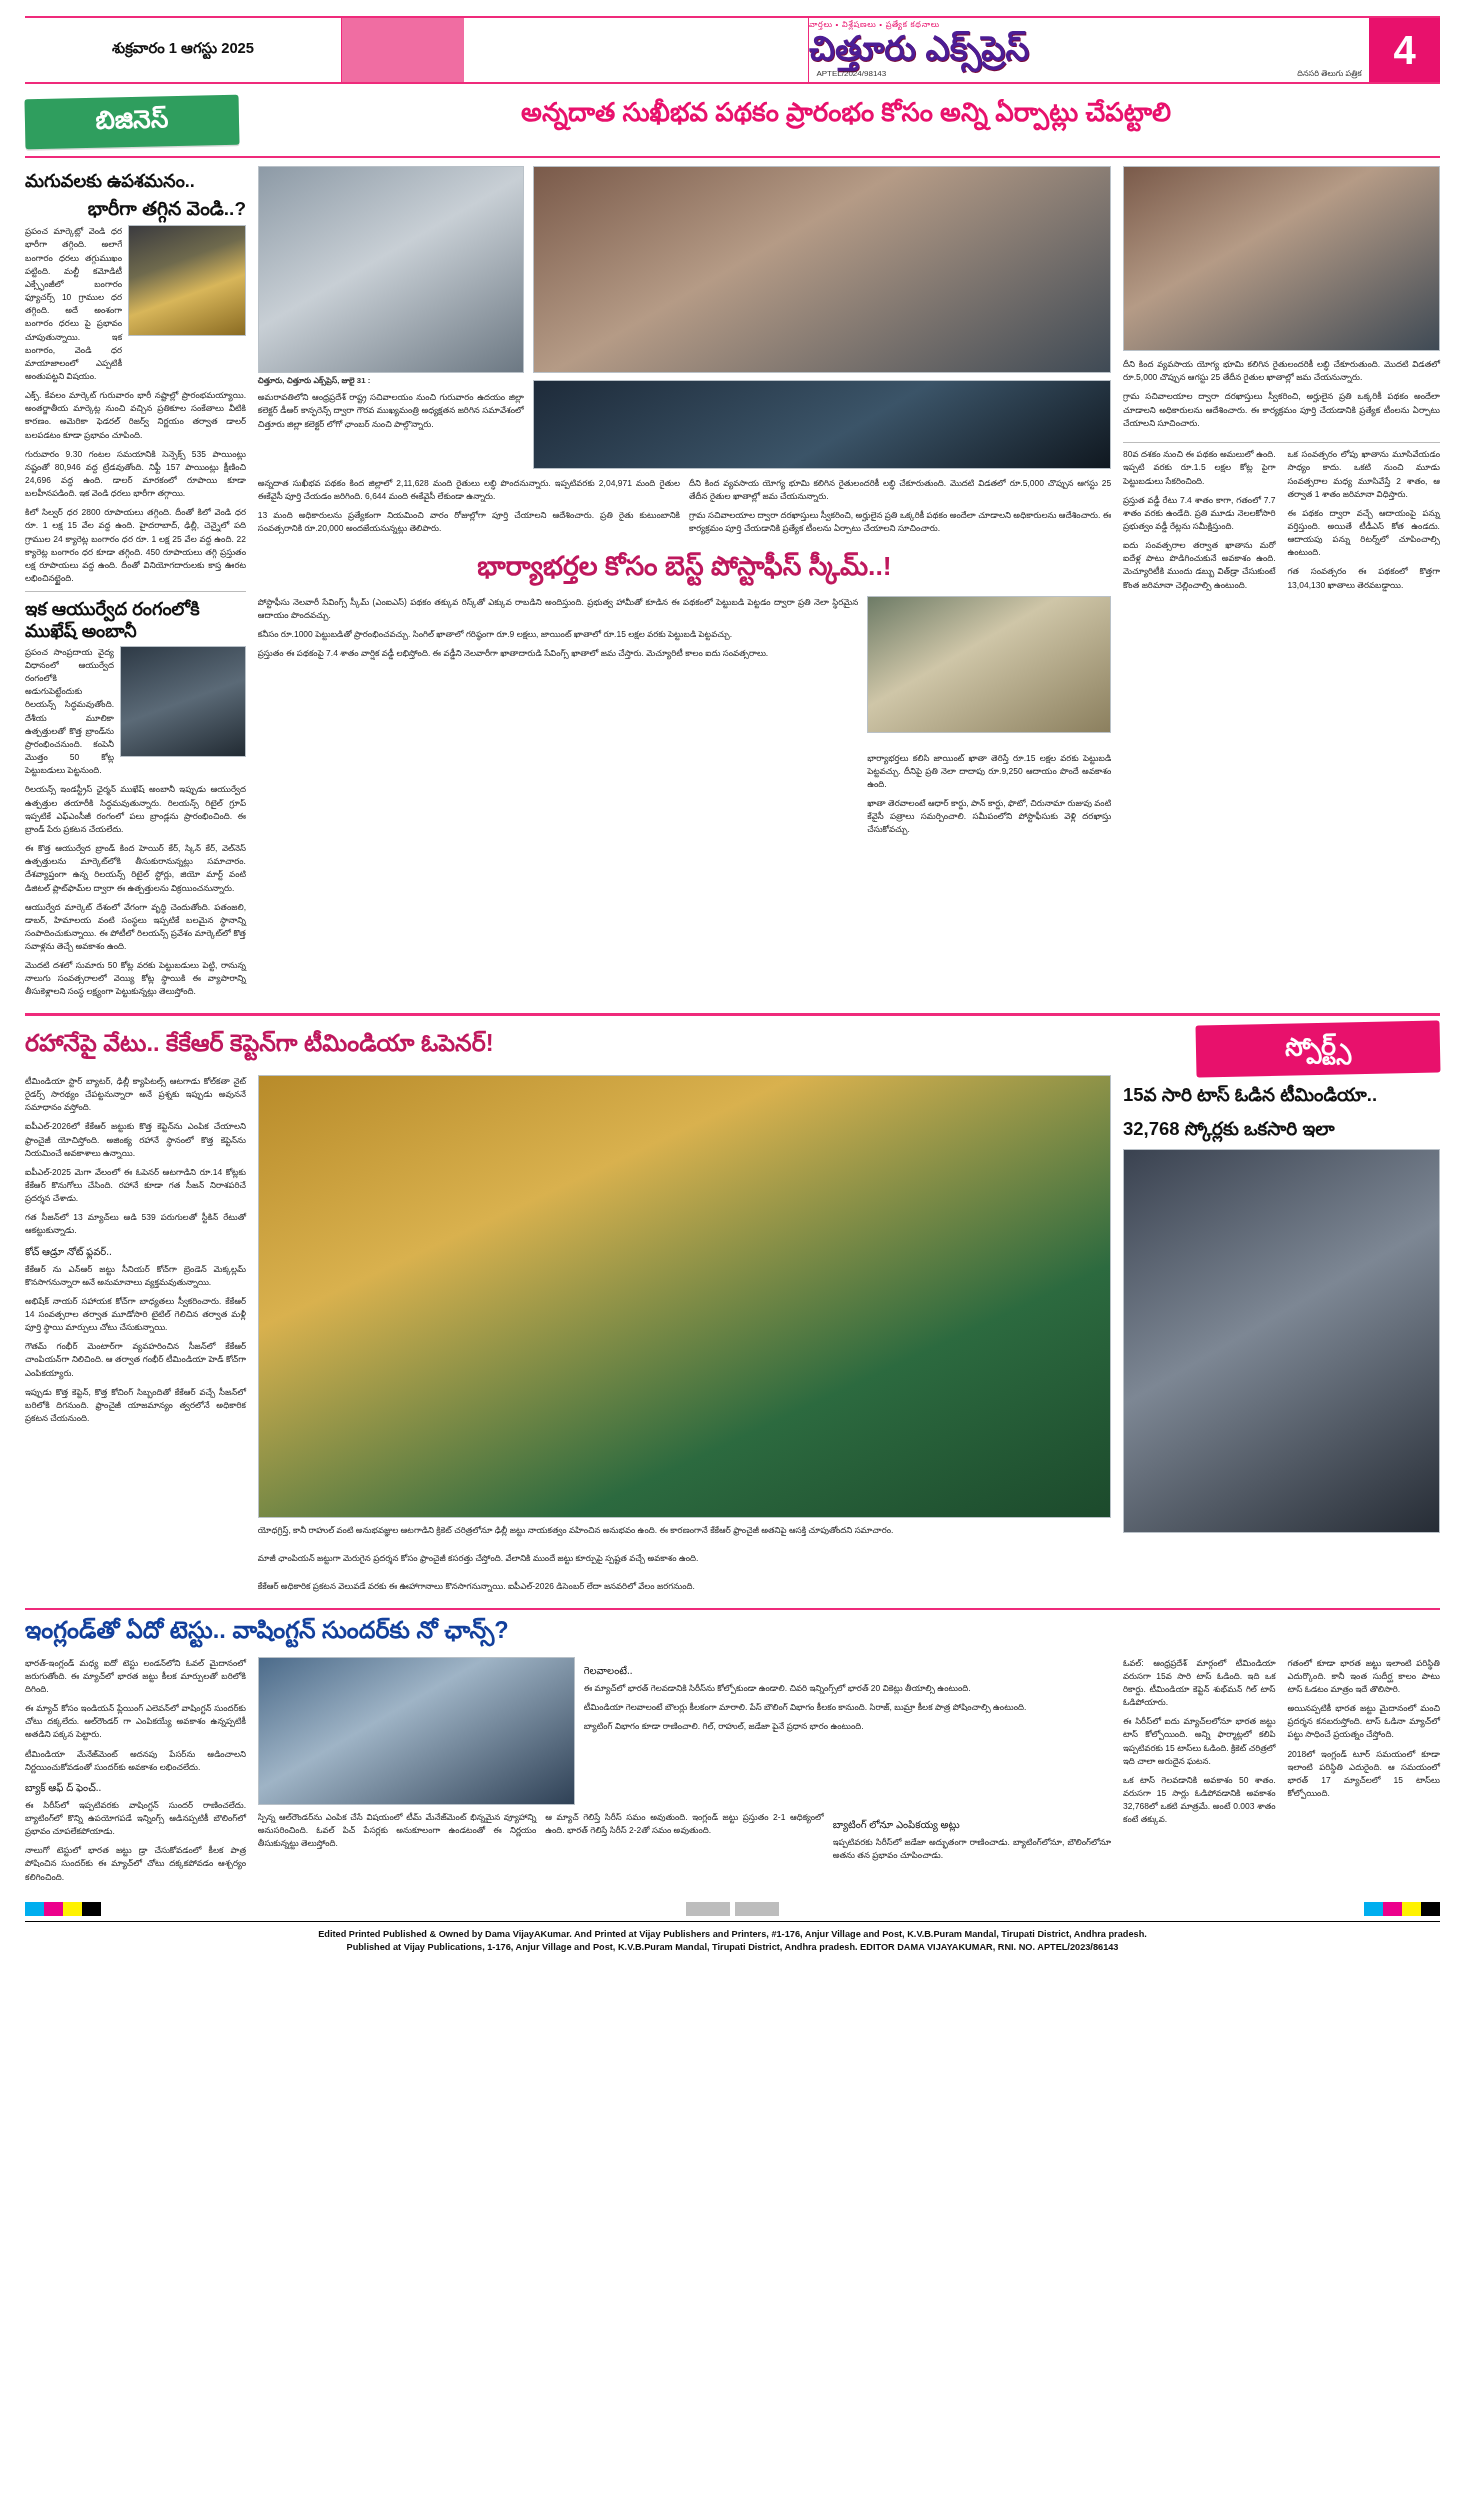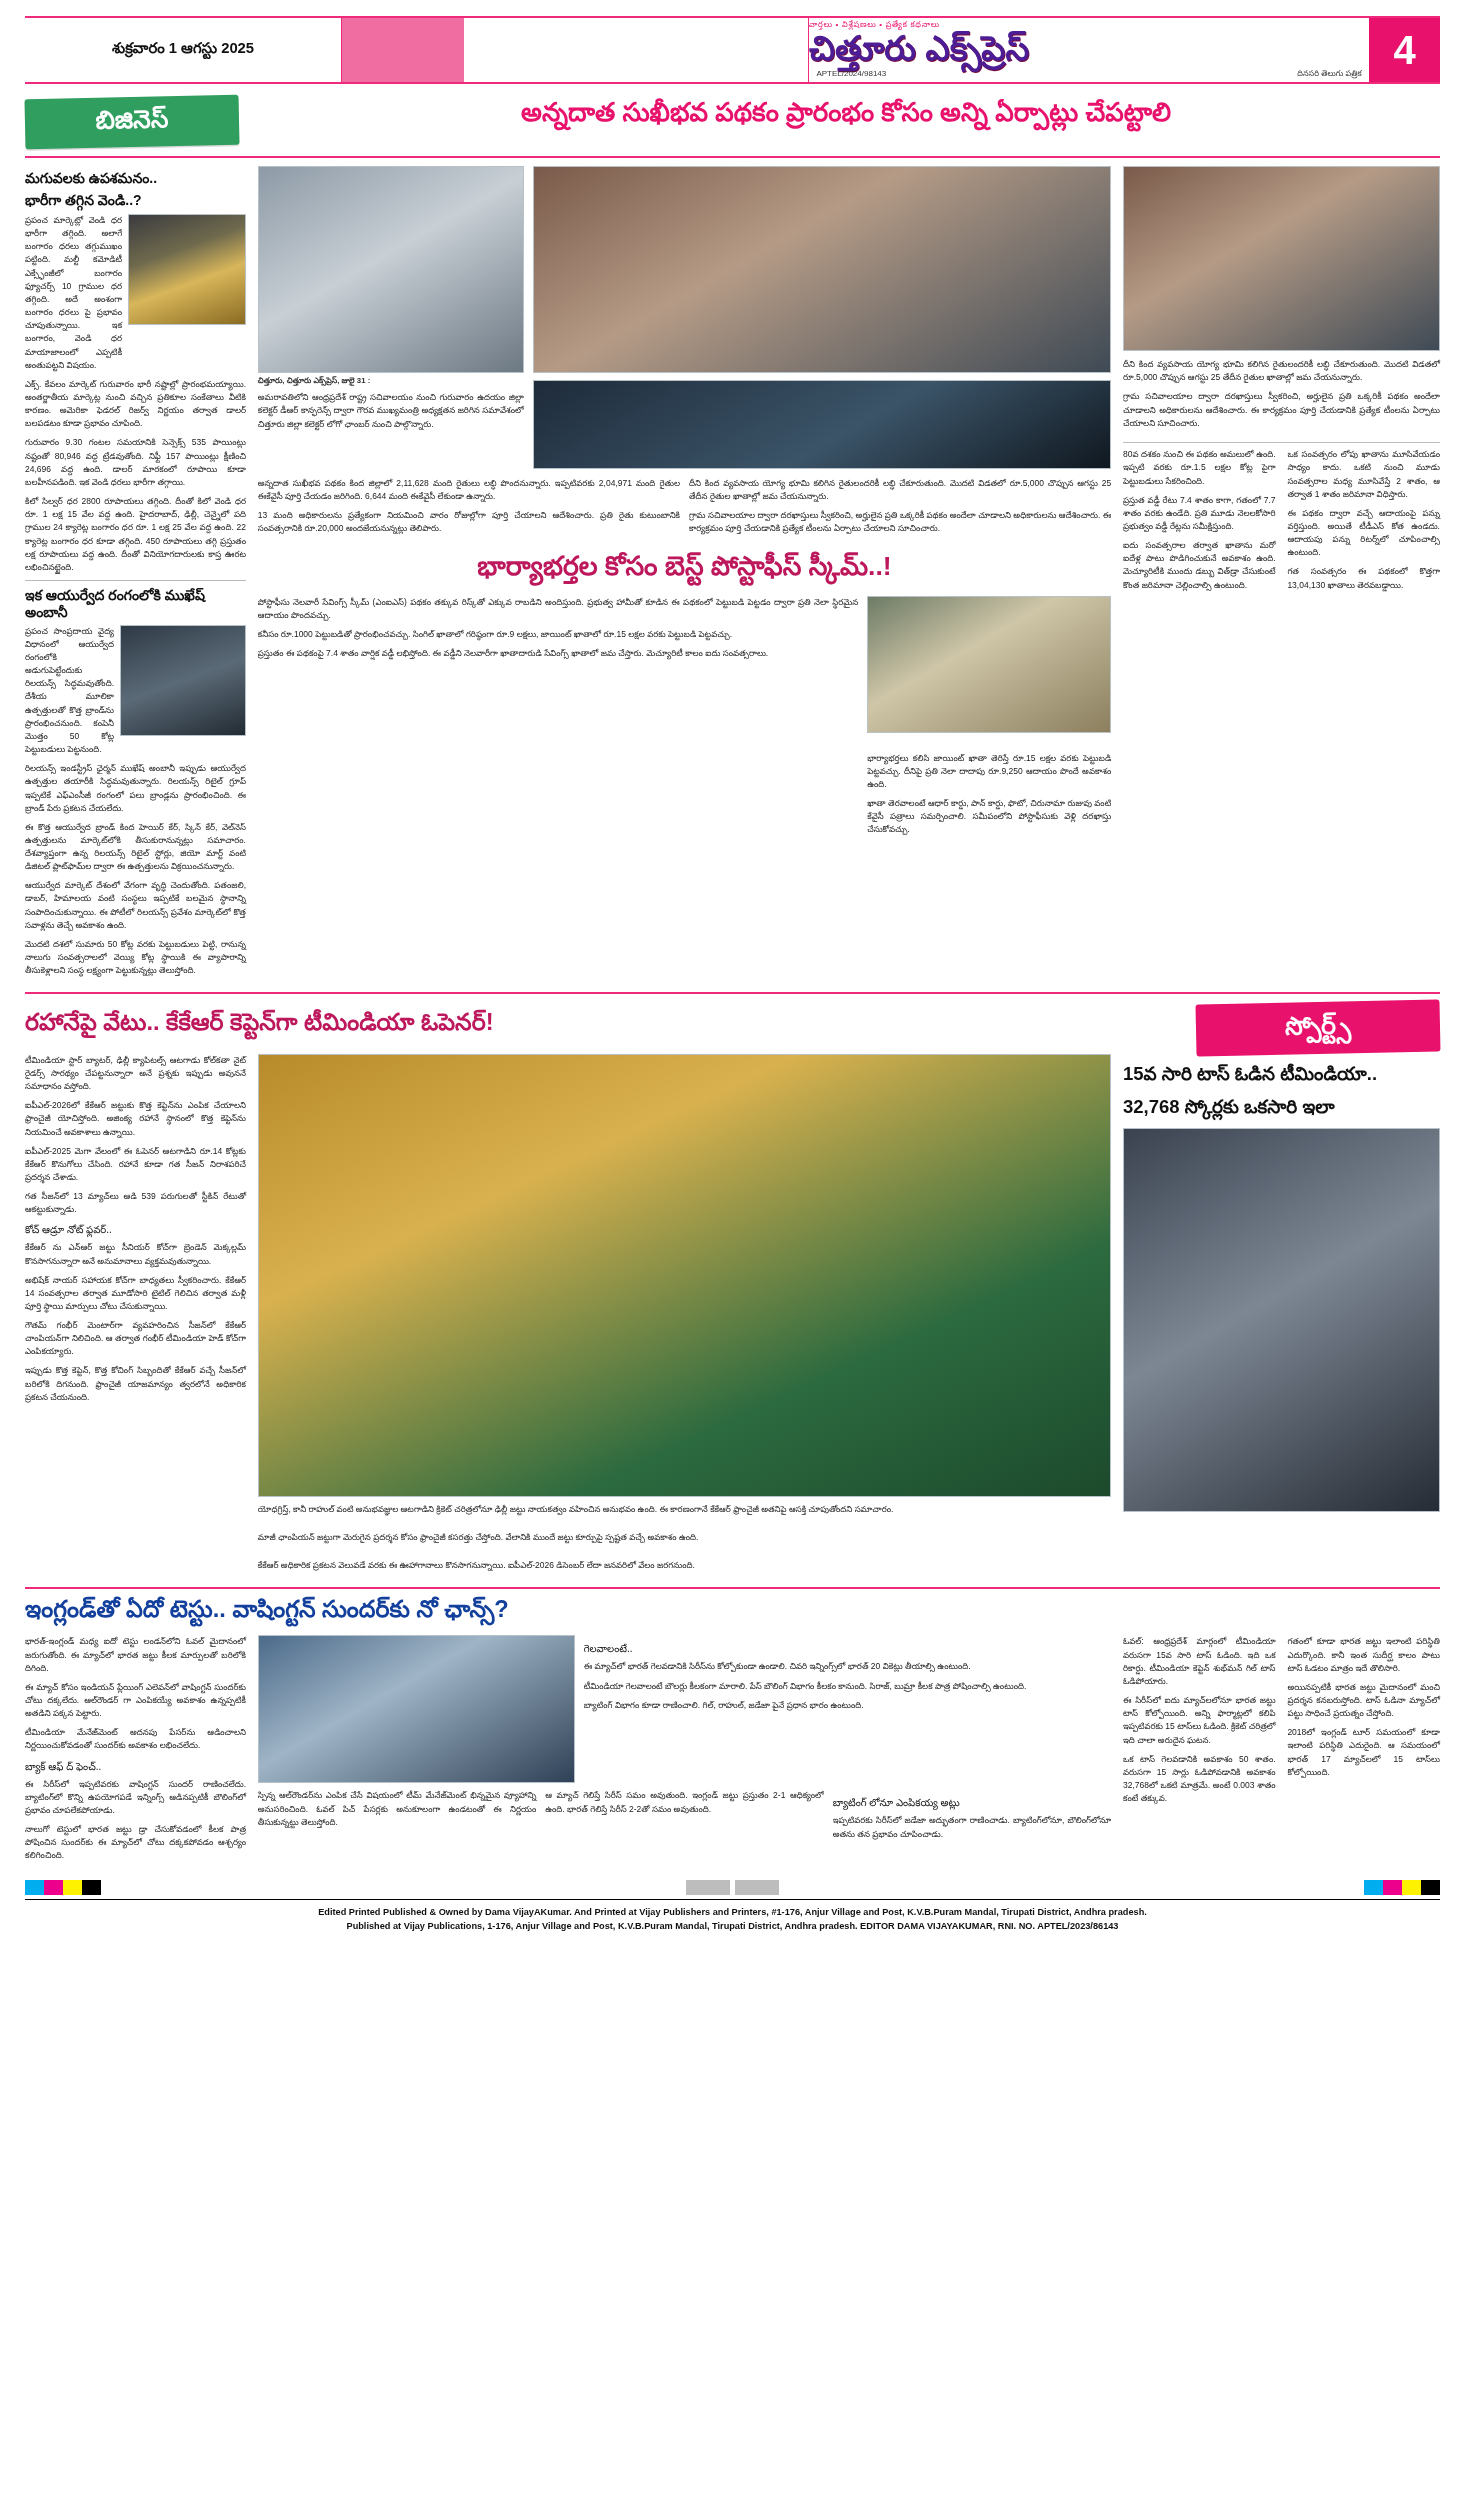--- a/index.html
+++ b/index.html
@@ -103,22 +103,22 @@
   .rule-pink { height:2.2px; background:#ef2a7b; margin: 8.9px 0 7.4px 0; }
   .rule-thin { height:0.7px; background:#bbb; margin: 5.9px 0; }
 
   
   .cols { display:flex; gap: 11.8px; }
   .col { }
   .c-left  { width: 221px; flex:0 0 221px; }
   .c-mid   { flex:1; }
   .c-right { width: 317px; flex:0 0 317px; }
 
-  .hl { font-size: 14px; font-weight:bold; color:#111; margin: 4.4px 0 3px; line-height:1.25; }
-  .hl-big { font-size: 14px; font-weight:bold; margin:4.4px 0 4.4px; }
+  .hl { font-size: 18px; font-weight:bold; color:#111; margin: 4.4px 0 3px; line-height:1.25; }
+  .hl-big { font-size: 19px; font-weight:bold; margin:4.4px 0 4.4px;text-align:right; }
   p.body {
     font-size: 8.5px;
     line-height: 1.55;
     text-align: justify;
     margin: 0 0 5.9px 0;
     color:#1a1a1a;
   }
   .caption {
     font-size: 7.8px;
     color:#333;

